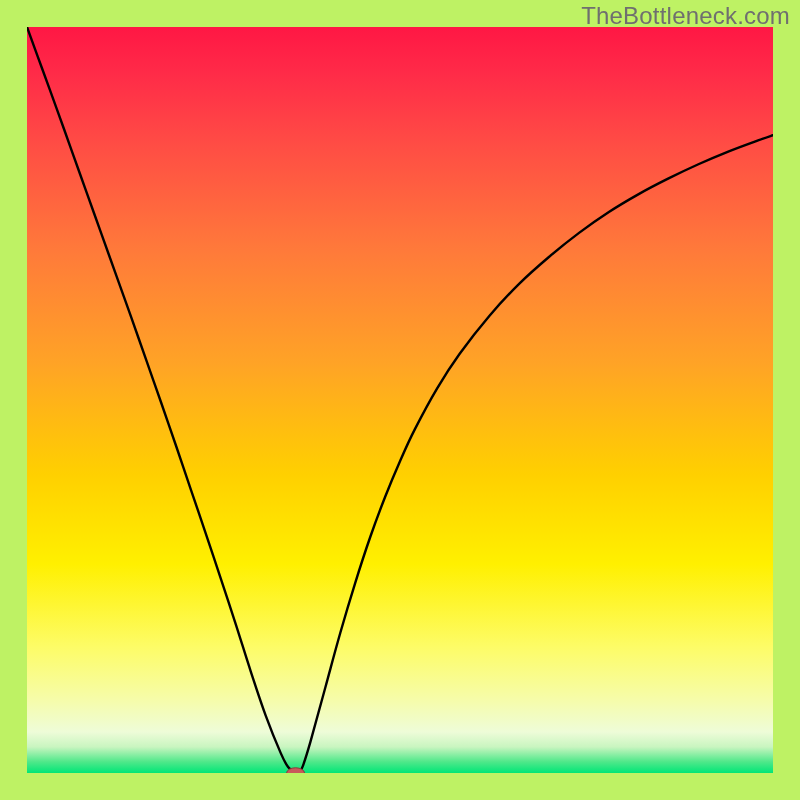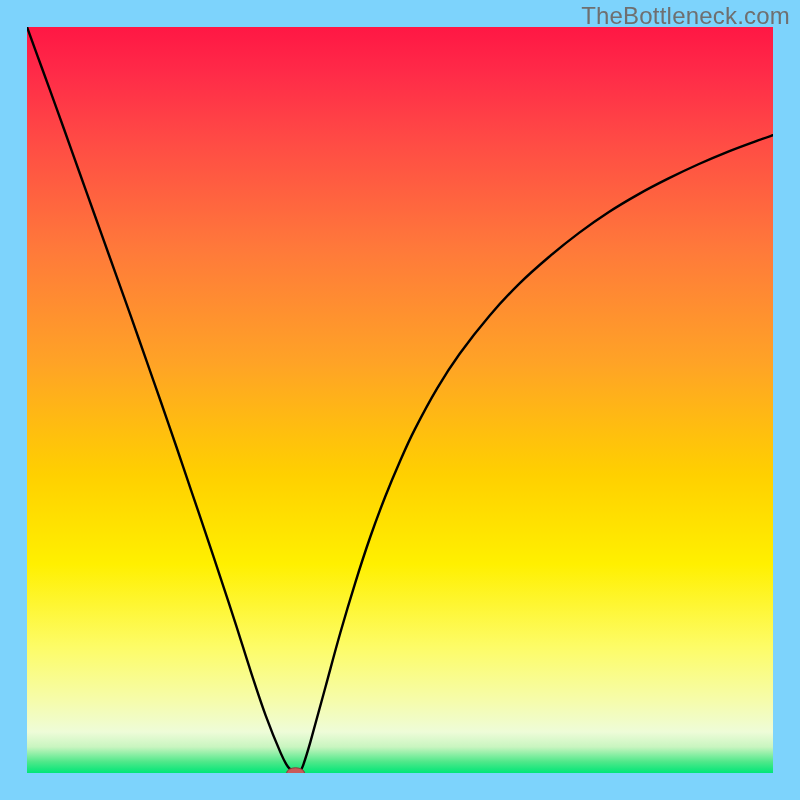--- a/index.html
+++ b/index.html
@@ -9,21 +9,21 @@
     height: 800px;
     background: #000;
     overflow: hidden;
   }
   .frame {
     position: absolute;
     left: 0;
     top: 0;
     width: 800px;
     height: 800px;
-    background: #7dd3fc;
+    background: #bef264;
   }
   .plot-area {
     position: absolute;
     left: 27px;
     top: 27px;
     width: 746px;
     height: 746px;
   }
   .watermark {
     position: absolute;

